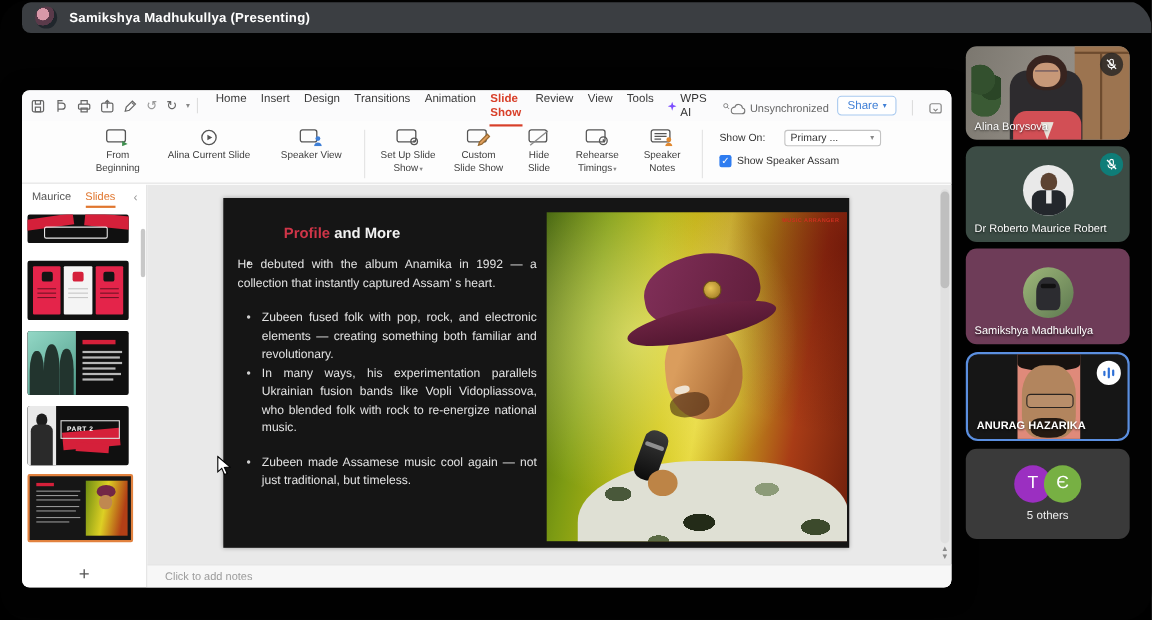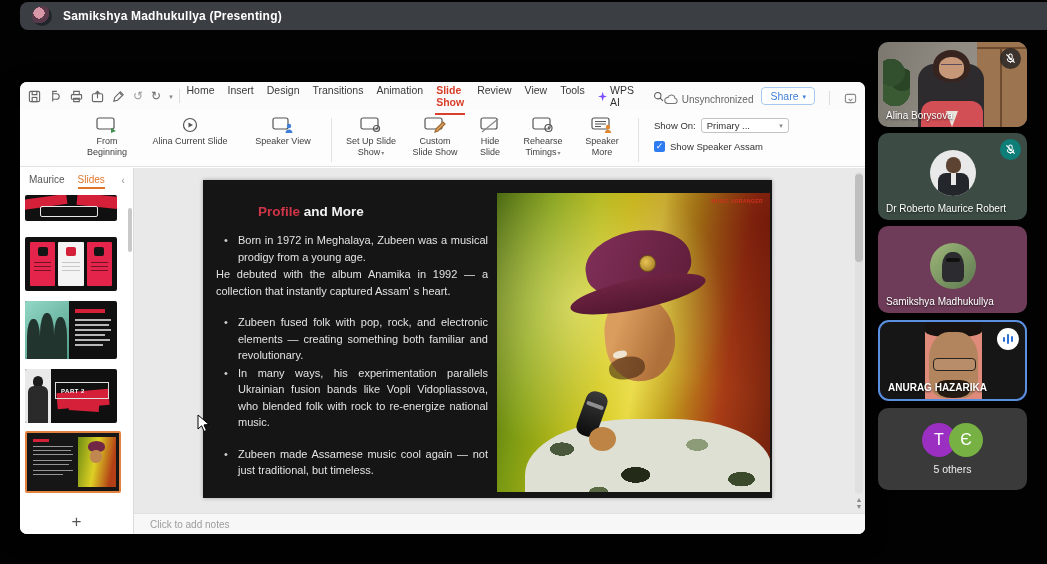--- a/index.html
+++ b/index.html
@@ -1,53 +1,53 @@
 <!DOCTYPE html>
 <html><head>
 <meta charset="utf-8">
 <style>
   html,body{margin:0;padding:0;background:#000;}
   #screen{position:relative;width:1047px;height:564px;background:#020202;overflow:hidden;
-          font-family:"Liberation Sans",sans-serif;}
+          font-family:"Liberation Sans",sans-serif;border-radius:26px;}
   
   .topbar{position:absolute;left:20px;top:2px;width:1027px;height:28px;background:#3b3e42;
           border-radius:8px 0 0 8px;display:flex;align-items:center;padding-left:12px;box-sizing:border-box;}
   .topbar-avatar{width:20px;height:20px;border-radius:50%;flex:0 0 auto;
           background:radial-gradient(circle at 35% 35%,#d898a8 0 30%,#5a3a4a 31% 55%,#20262c 56%);}
   .topbar-name{color:#fff;font-size:12px;font-weight:bold;margin-left:11px;letter-spacing:.2px;}
   
   .wps{position:absolute;left:20px;top:82px;width:845px;height:452px;background:#fff;border-radius:7px;
        overflow:hidden;box-shadow:0 4px 20px rgba(0,0,0,.55);}
   .menubar{height:28px;display:flex;align-items:center;padding:0 8px;background:#fbfbfc;font-size:10.5px;color:#333;}
   .qa{display:flex;align-items:center;gap:8px;color:#666;}
   .qa svg{display:block;}
   .qa .uglyph{font-size:12px;color:#9a9a9a;line-height:1;}
   .qa .uglyph.on{color:#666;}
   .vsep{width:1px;height:14px;background:#ddd;margin:0 6px;}
-  .menus{display:flex;gap:11px;}
+  .menus{display:flex;gap:11px;margin-left:10px;}
   .menu-item{position:relative;padding:0 1px;cursor:default;color:#3a3a3a;}
   .menu-item.active{color:#d8402a;font-weight:bold;}
   .menu-item.active::after{content:"";position:absolute;left:0;right:0;bottom:-7px;height:2px;background:#d8402a;}
   .ai{display:flex;align-items:center;gap:3px;margin-left:12px;color:#333;}
   .mright{margin-left:auto;display:flex;align-items:flex-end;gap:8px;}
   .sync{display:flex;align-items:center;gap:4px;color:#666;font-size:10px;}
   .share-btn{border:1px solid #a8c9ef;color:#3f7fd6;background:#fff;border-radius:4px;
              padding:2px 8px;font-size:10.5px;display:flex;gap:4px;align-items:center;}
   .chev{font-size:7px;color:#888;line-height:1;}
   .share-btn .chev{color:#3f7fd6;}
   
   .ribbon{height:57px;background:#fdfdfd;border-bottom:1px solid #e2e2e2;display:flex;align-items:flex-start;
           padding:6px 0 0 56px;box-sizing:border-box;}
   .rbtn{display:flex;flex-direction:column;align-items:center;margin:1px 6px 9px;cursor:default;}
   .rbtn .lbl{font-size:9px;color:#3e3e3e;text-align:center;line-height:1.25;margin-top:3px;}
   .rbtn .lbl .chev{font-size:6px;margin-left:1px;}
   .w50{width:50px;} .w92{width:92px;} .w70{width:70px;} .w52{width:52px;} .w34{width:34px;} .w48{width:48px;} .w46{width:46px;}
   .rsep{width:1px;height:44px;background:#e3e3e3;margin:2px 7px 0;}
   .showon{margin-left:8px;font-size:9.5px;color:#333;padding-top:2px;}
-  .showon-row{display:flex;align-items:center;gap:5px;}
+  .showon-row{display:flex;align-items:center;gap:17px;}
   .dd{border:1px solid #c3c3c3;border-radius:3px;background:#fff;width:76px;padding:1px 5px;
       display:flex;justify-content:space-between;align-items:center;font-size:9.5px;color:#333;}
   .check-row{display:flex;align-items:center;gap:5px;margin-top:8px;}
   .cbox{width:11px;height:11px;border-radius:2px;background:#2e7cf0;color:#fff;font-size:9px;
         line-height:11px;text-align:center;}
   
   .body-row{position:absolute;top:86px;bottom:0;left:0;right:0;display:flex;}
   .panel{width:113px;background:#fff;border-right:1px solid #dcdcdc;position:relative;flex:0 0 auto;}
   .panel-tabs{height:23px;display:flex;align-items:center;gap:13px;padding-left:9px;font-size:10px;color:#555;}
   .ptab{position:relative;}
@@ -311,21 +311,21 @@
           </svg>
         <span class="lbl w48"><span>Rehearse Timings</span><span class="chev">▾</span></span>
       </div>
       <div class="rbtn">
         <svg width="22" height="16" viewBox="0 0 22 16" fill="none" stroke="#555" stroke-width="1.2">
             <rect x="1" y="1" width="17" height="11" rx="2"></rect>
             <path d="M4 4.5h11M4 7h11M4 9.5h6"></path>
             <circle cx="17" cy="10" r="2.2" fill="#e08830" stroke="none"></circle>
             <path d="M13.8 16c0-1.9 1.5-3.2 3.2-3.2s3.2 1.3 3.2 3.2" fill="#e08830" stroke="none"></path>
           </svg>
-        <span class="lbl w46">Speaker More</span>
+        <span class="lbl w46">Speaker Notes</span>
       </div>
       <div class="rsep"></div>
       <div class="showon">
         <div class="showon-row">
           <span>Show On:</span>
           <div class="dd">
             <span>Primary ...</span>
             <span class="chev">▾</span>
           </div>
         </div>
@@ -417,21 +417,21 @@
           </div>
         </div>
         <div class="panel-scroll"></div>
         <div class="add-slide">+</div>
       </div>
 
       <div class="canvas">
         <div class="slide">
           <div class="slide-title"><span class="accent">Profile</span><span> and More</span></div>
           <div class="bullets">
-            <div class="para b"><span class="dot">•</span><span>Born in 1972 in Meghalaya, Zubeen was a musical prodigy from a young age.</span></div>
+            <div class="para b"><span class="dot">•</span></div>
             <div class="para"><span>He debuted with the album Anamika in 1992 — a collection that instantly captured Assam' s heart.</span></div>
             <div class="gap"></div>
             <div class="para b"><span class="dot">•</span><span>Zubeen fused folk with pop, rock, and electronic elements — creating something both familiar and revolutionary.</span></div>
             <div class="para b"><span class="dot">•</span><span>In many ways, his experimentation parallels Ukrainian fusion bands like Vopli Vidopliassova, who blended folk with rock to re-energize national music.</span></div>
             <div class="gap"></div>
             <div class="para b"><span class="dot">•</span><span>Zubeen made Assamese music cool again — not just traditional, but timeless.</span></div>
           </div>
           <div class="photo">
             <div class="photo-label">MUSIC ARRANGER</div>
             <div class="shirt"></div>

